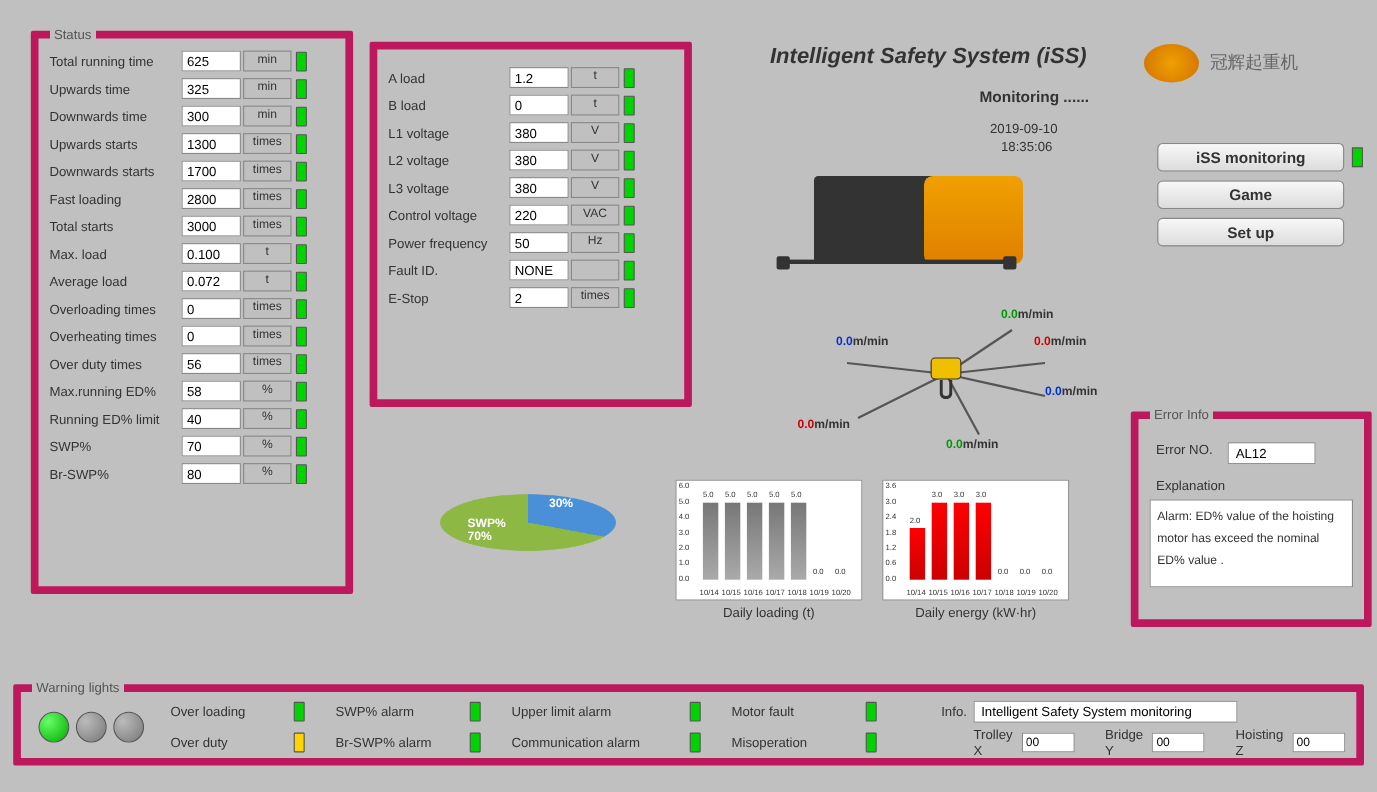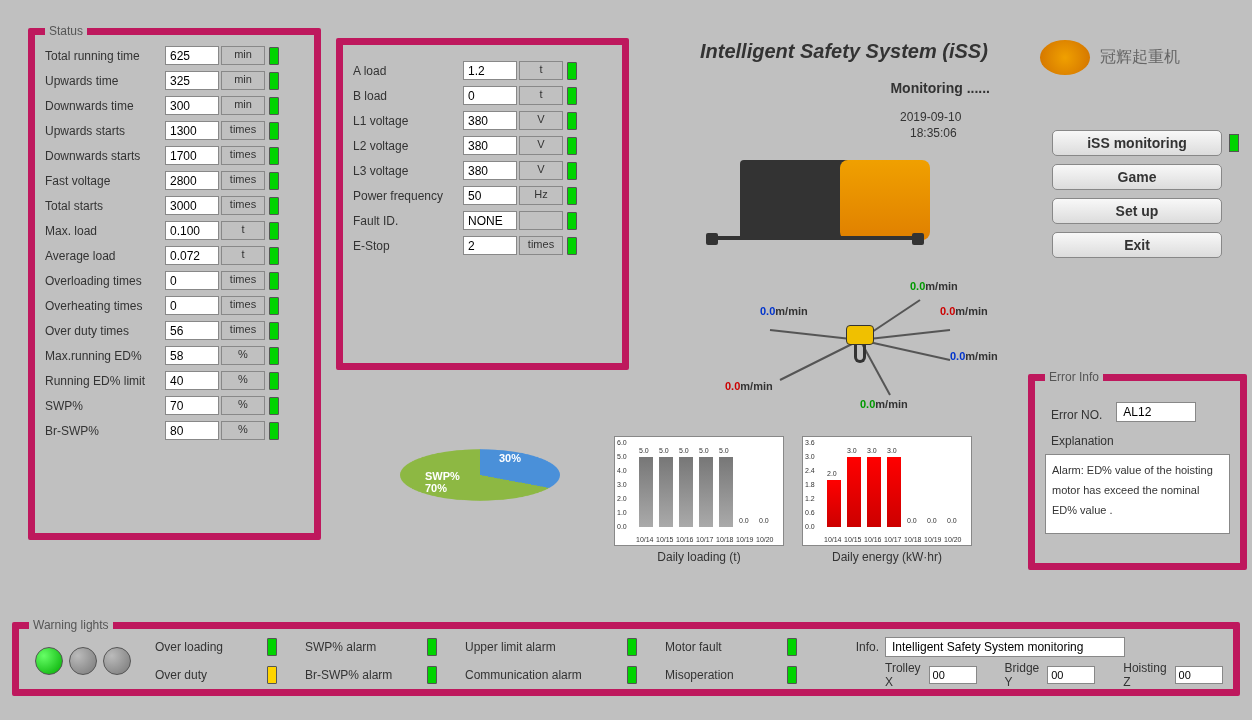--- a/index.html
+++ b/index.html
@@ -81,21 +81,21 @@
   <span class="unitbox">times</span>
   <span class="light"></span>
       </div>
       <div class="row">
         <span class="label">Downwards starts</span>
   <input class="valbox" value="1700" style="">
   <span class="unitbox">times</span>
   <span class="light"></span>
       </div>
       <div class="row">
-        <span class="label">Fast voltage</span>
+        <span class="label">Fast loading</span>
   <input class="valbox" value="2800" style="">
   <span class="unitbox">times</span>
   <span class="light"></span>
       </div>
       <div class="row">
         <span class="label">Total starts</span>
   <input class="valbox" value="3000" style="">
   <span class="unitbox">times</span>
   <span class="light"></span>
       </div>
@@ -179,20 +179,26 @@
       <div class="row">
         <span class="label">L2 voltage</span>
   <input class="valbox" value="380" style="">
   <span class="unitbox">V</span>
   <span class="light"></span>
       </div>
       <div class="row">
         <span class="label">L3 voltage</span>
   <input class="valbox" value="380" style="">
   <span class="unitbox">V</span>
+  <span class="light"></span>
+      </div>
+      <div class="row">
+        <span class="label">Control voltage</span>
+  <input class="valbox" value="220" style="">
+  <span class="unitbox">VAC</span>
   <span class="light"></span>
       </div>
       <div class="row">
         <span class="label">Power frequency</span>
   <input class="valbox" value="50" style="">
   <span class="unitbox">Hz</span>
   <span class="light"></span>
       </div>
       <div class="row">
         <span class="label">Fault ID.</span>
@@ -213,28 +219,25 @@
   <div class="navbtn">
       <span>iSS monitoring</span>
       <span class="ind"></span>
     </div>
   <div class="navbtn">
       <span>Game</span>
     </div>
   <div class="navbtn">
       <span>Set up</span>
     </div>
-  <div class="navbtn">
-      <span>Exit</span>
-    </div>
 </div>
 
 <fieldset style="left:1028px; top:370px; width:190px; height:200px;">
   <legend>Error Info</legend>
-  <div style="display:flex;align-items:flex-end;gap:14px;margin:10px 0 12px 6px;">
+  <div style="display:flex;align-items:flex-start;gap:14px;margin:10px 0 12px 6px;">
     <span>Error NO.</span>
     <input class="error-input" value="AL12" style="">
   </div>
   <div style="margin:0 0 6px 6px;">Explanation</div>
   <div class="explanation-box">Alarm: ED% value of the hoisting motor has exceed the nominal ED% value .</div>
 </fieldset>
 
 <div style="position:absolute; left:700px; top:140px;">
   <div class="machine-img">
     <div class="machine-body"></div>

